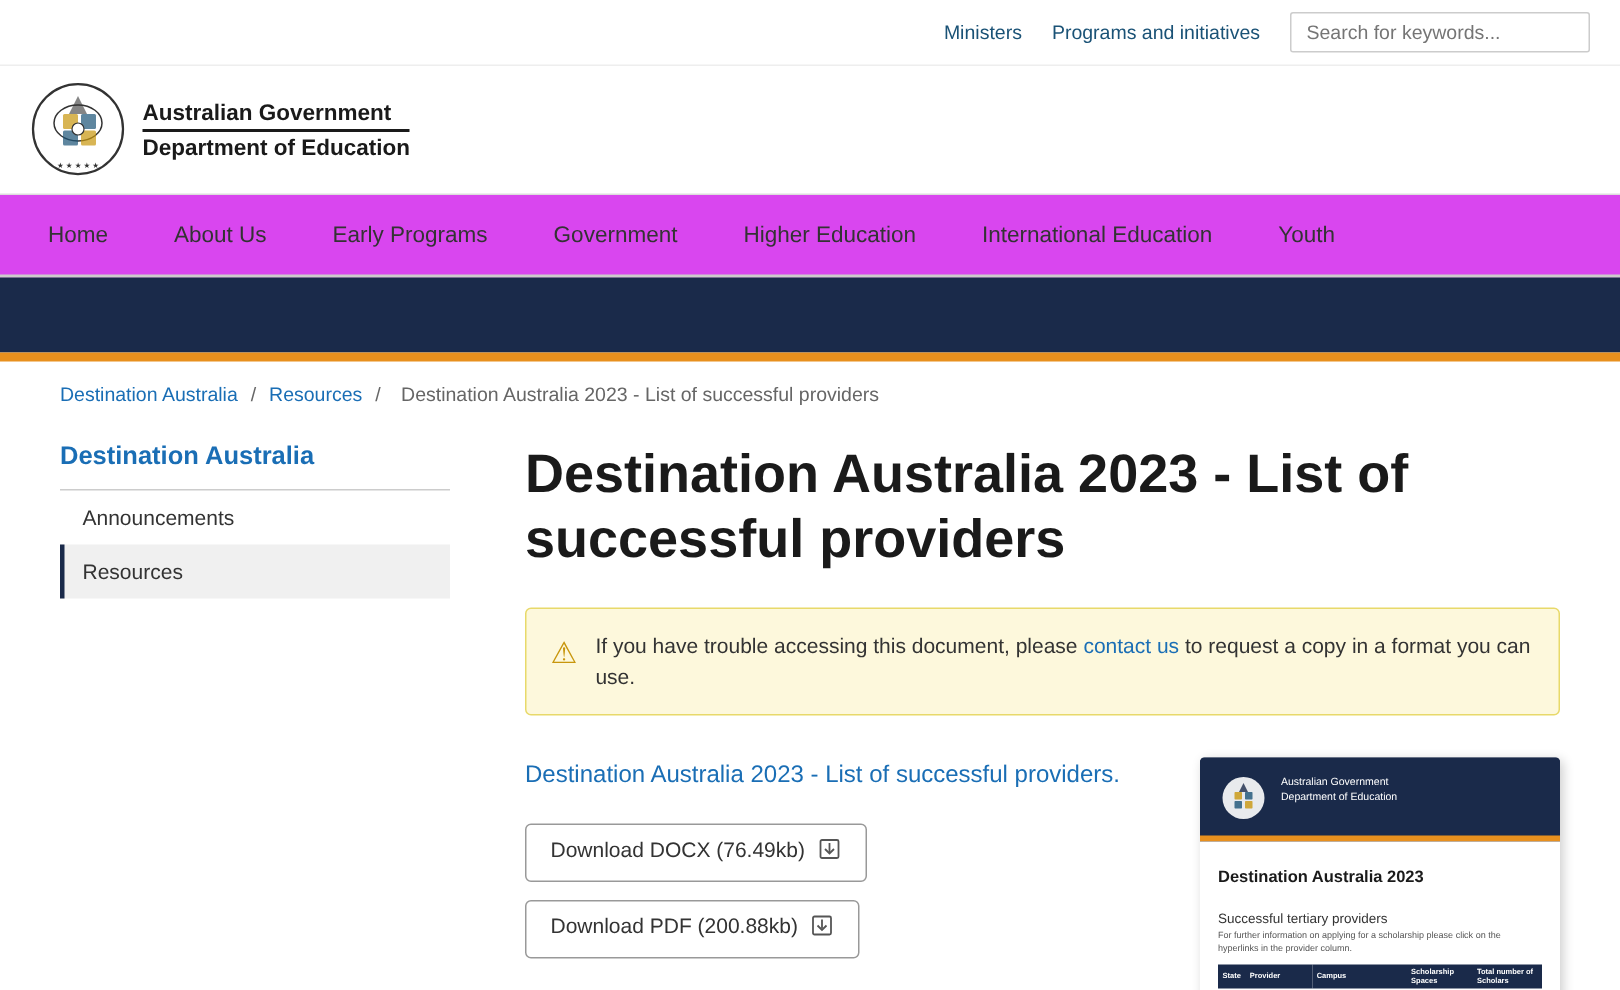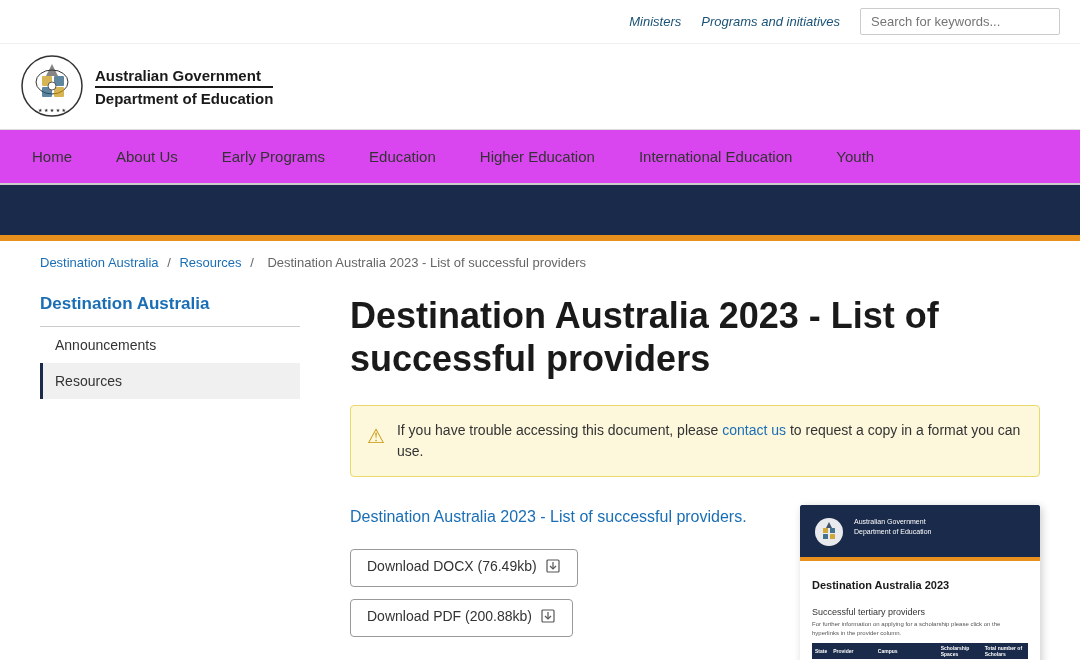--- a/index.html
+++ b/index.html
@@ -11,21 +11,20 @@
       justify-content: flex-end;
       align-items: center;
       padding: 8px 20px;
       gap: 20px;
       border-bottom: 1px solid #eee;
     }
     .top-bar a {
       color: #1a5276;
       text-decoration: none;
       font-size: 13px;
-      font-style: italic;
     }
     .search-box {
       border: 1px solid #ccc;
       padding: 5px 10px;
       font-size: 13px;
       color: #999;
       width: 200px;
       border-radius: 2px;
     }
 
@@ -328,21 +327,21 @@
     <li>
       <a href="#">Home</a>
     </li>
     <li>
       <a href="#">About Us</a>
     </li>
     <li>
       <a href="#">Early Programs</a>
     </li>
     <li>
-      <a href="#">Education</a>
+      <a href="#">Government</a>
     </li>
     <li>
       <a href="#">Higher Education</a>
     </li>
     <li>
       <a href="#">International Education</a>
     </li>
     <li>
       <a href="#">Youth</a>
     </li>

